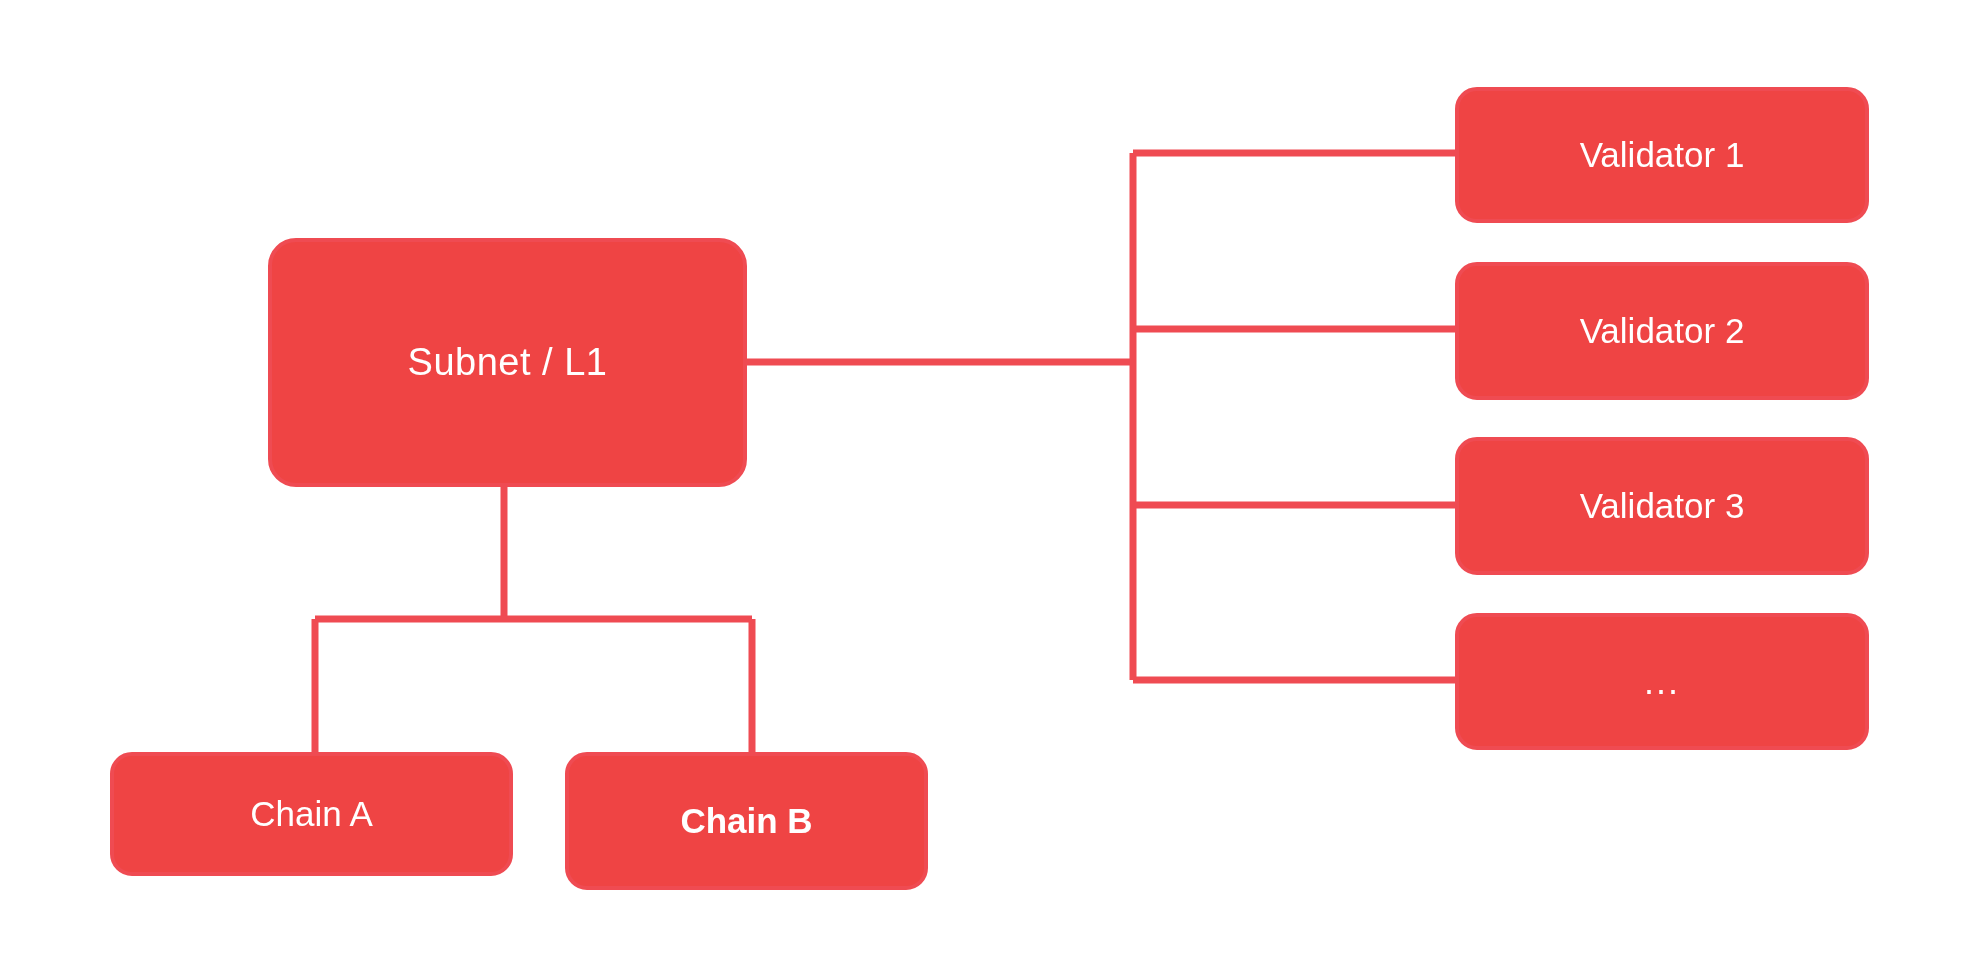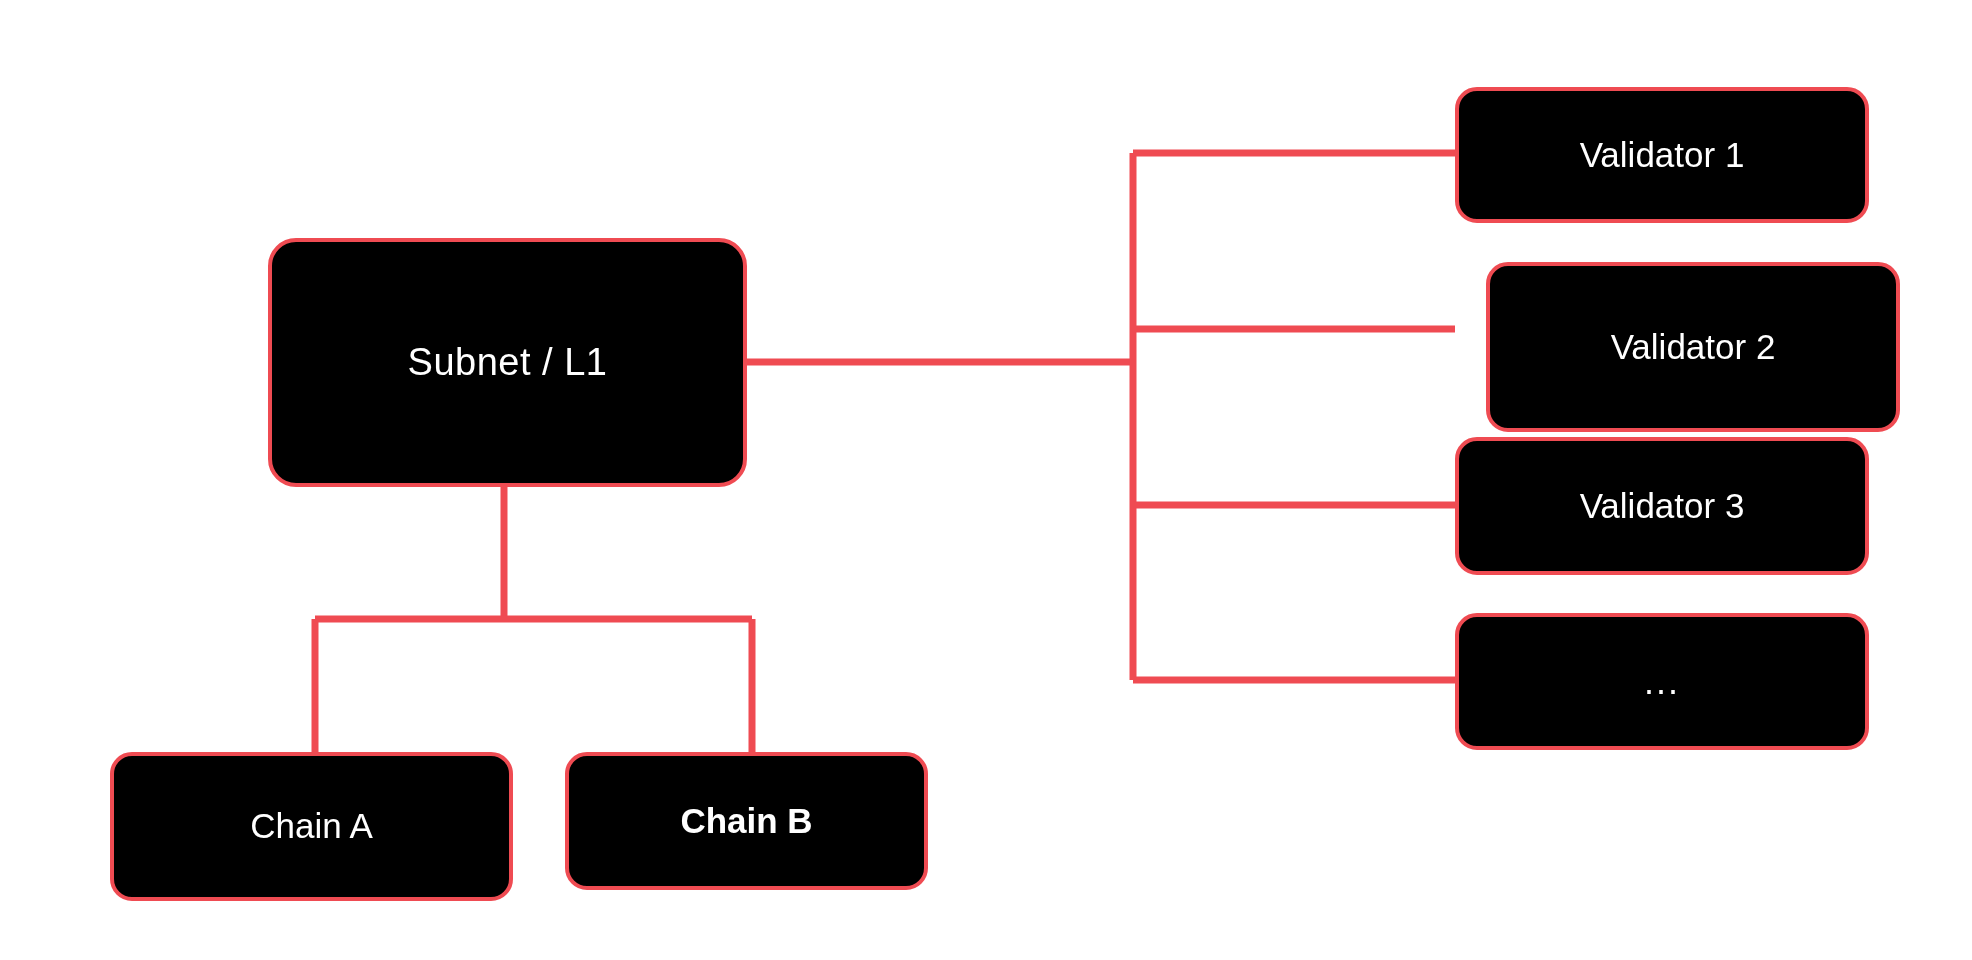--- a/index.html
+++ b/index.html
@@ -27,44 +27,44 @@
     height: 960px;
     pointer-events: none;
   }
   .node {
     position: absolute;
     box-sizing: border-box;
     display: flex;
     align-items: center;
     justify-content: center;
     text-align: center;
-    background: #000000;
+    background: #ef4444;
     border: 4px solid #ef4b52;
     border-radius: 22px;
     color: #ffffff;
     line-height: 1.1;
     white-space: nowrap;
     user-select: none;
   }
   .node-root {
     left: 268px;
     top: 238px;
     width: 479px;
     height: 249px;
     font-size: 38px;
     border-radius: 28px;
     letter-spacing: 0.5px;
   }
   .node-leaf {
     font-size: 35px;
   }
-  .node-chain-a { left: 110px;  top: 752px; width: 403px; height: 149px; }
+  .node-chain-a { left: 110px;  top: 752px; width: 403px; height: 124px; }
   .node-chain-b { left: 565px;  top: 752px; width: 363px; height: 138px; font-weight: bold; }
   .node-val-1   { left: 1455px; top: 87px;  width: 414px; height: 136px; }
-  .node-val-2   { left: 1455px; top: 262px; width: 414px; height: 170px; margin-left: 31px; }
+  .node-val-2   { left: 1455px; top: 262px; width: 414px; height: 138px; }
   .node-val-3   { left: 1455px; top: 437px; width: 414px; height: 138px; text-align: center; }
   .node-val-more{ left: 1455px; top: 613px; width: 414px; height: 137px; font-size: 36px; letter-spacing: 2px; }
 </style>
 </head>
 <body>
 
 <div id="diagram-canvas">
 
   <svg id="edge-layer" viewBox="0 0 1972 960" width="1972" height="960" aria-hidden="true">
     <g fill="none" stroke="#ef4b52" stroke-width="7" stroke-linecap="butt">

